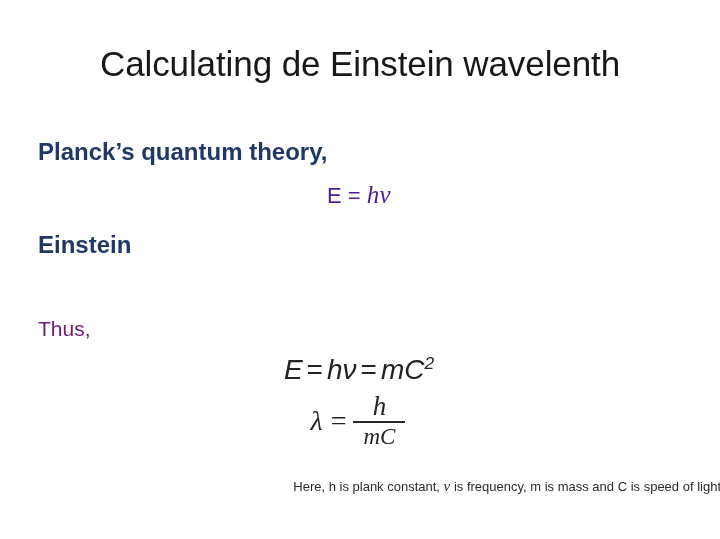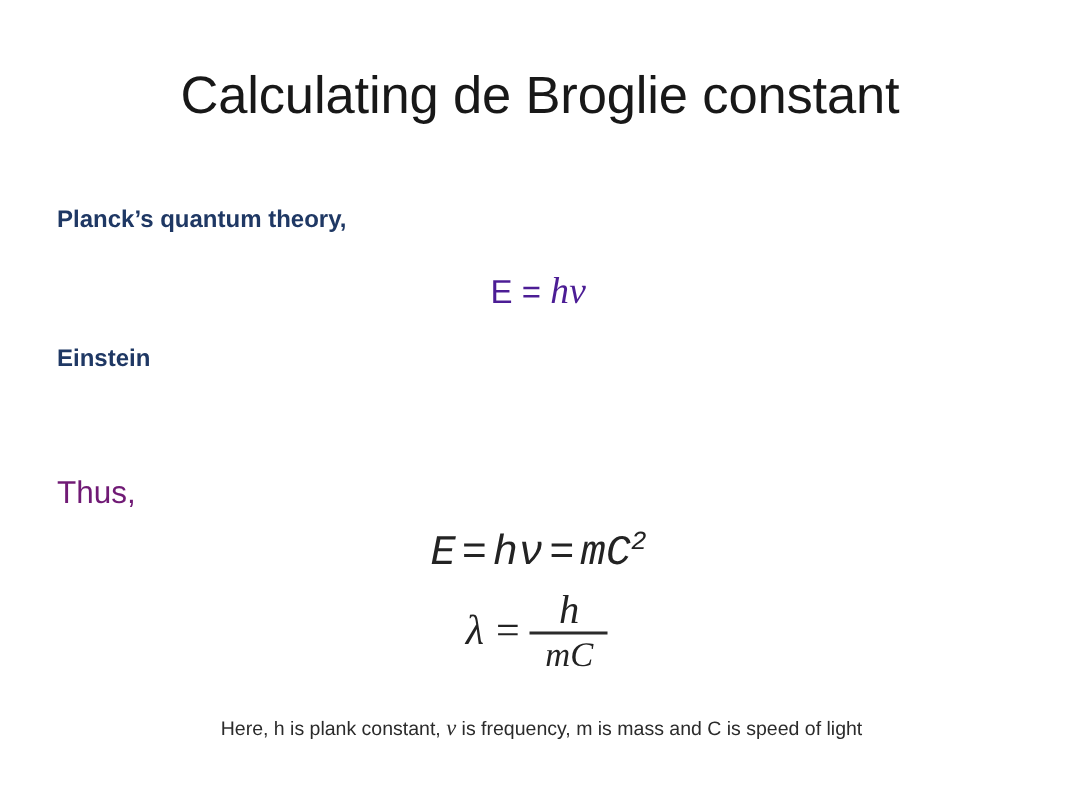--- a/index.html
+++ b/index.html
@@ -37,21 +37,21 @@
     color: #181818;
     letter-spacing: -0.1px;
     white-space: nowrap;
   }
 
   
   .heading {
     position: absolute;
     left: 38px;
     font-family: "Liberation Sans", sans-serif;
-    font-size: 16px;
+    font-size: 24px;
     font-weight: bold;
     color: #1f3864;
     white-space: nowrap;
   }
   .heading.h-planck { top: 138px; }
   .heading.h-einstein { top: 231px; }
 
   .plain-label {
     position: absolute;
     left: 38px;
@@ -100,21 +100,21 @@
     vertical-align: super;
     line-height: 0;
   }
 
   
   .eq-math {
     position: absolute;
     left: 0;
     width: 720px;
     text-align: center;
-    font-family: Liberation Mono, monospace;
+    font-family: Liberation Sans, sans-serif;
     font-style: italic;
     color: #232323;
     white-space: nowrap;
   }
   .eq-math.eq3 {
     top: 354px;
     font-size: 28px;
   }
   .eq-math.eq3 .inner { display: inline-block; transform: translateX(-1px); }
   .eq-math.eq3 .op {
@@ -171,40 +171,40 @@
     line-height: 1.12;
     padding: 1px 4px 0 4px;
   }
 
   
   .footnote {
     position: absolute;
     left: 0;
     top: 478px;
     width: 720px;
-    text-align: center;
+    text-align: right;
     font-family: "Liberation Sans", sans-serif;
     font-size: 13px;
     font-weight: 400;
     color: #2b2b2b;
     white-space: nowrap;
   }
   .footnote .inner { display: inline-block; transform: translateX(1px); }
   .footnote .nu {
     font-family: "Liberation Serif", serif;
     font-style: italic;
     font-size: 15px;
   }
 </style>
 </head>
 <body>
 
 <div class="slide">
 
-  <div class="slide-title">Calculating de Broglie constant</div>
+  <div class="slide-title">Calculating de Einstein wavelenth</div>
 
   <div class="heading h-planck">Planck’s quantum theory,</div>
 
   <div class="eq-sans eq1">
     <span class="inner">
       <span>E =</span>
       <span class="mathvar">h</span><span class="mathvar">ν</span>
     </span>
   </div>
 

